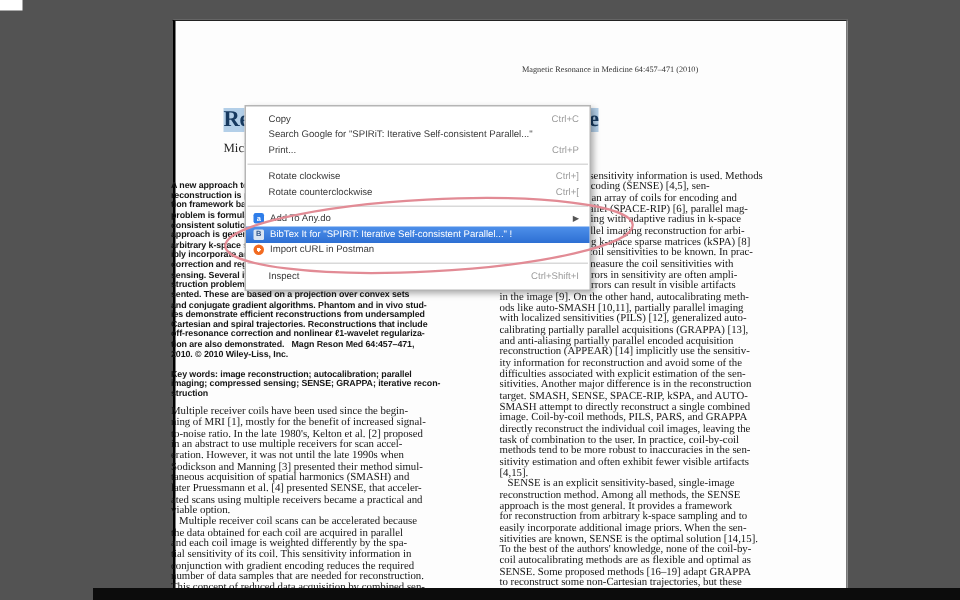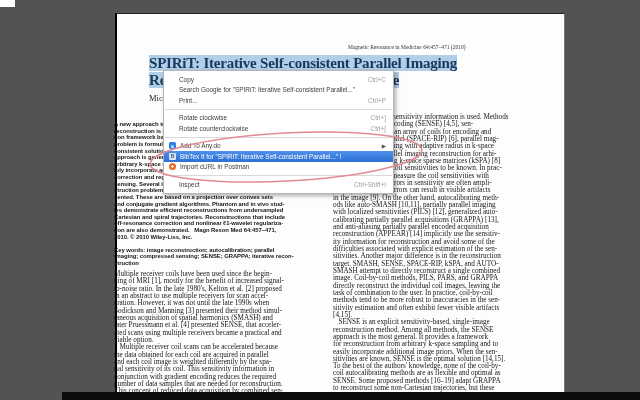--- a/index.html
+++ b/index.html
@@ -50,21 +50,21 @@
 
 <div class="screen">
 
   <div class="notch"></div>
 
   <div class="page"></div>
 
   <div class="journal">Magnetic Resonance in Medicine 64:457–471 (2010)</div>
 
   <div class="title">
-    <span class="hl">SPIRiT: Iterative Self-consistent Parallel Imaging</span><br>
+    <br>
     <span class="hl">Reconstruction From Arbitrary k-Space</span>
   </div>
 
   <div class="authors">Michael Lustig* and John M. Pauly</div>
 
   <div class="col abs">A new approach to autocalibrating, coil-by-coil parallel
 reconstruction is presented. It is a generalized reconstruc-
 tion framework based on self-consistency. The reconstruc-
 problem is formulated as an optimization that yields the
 consistent solution with the calibration and acquisition

